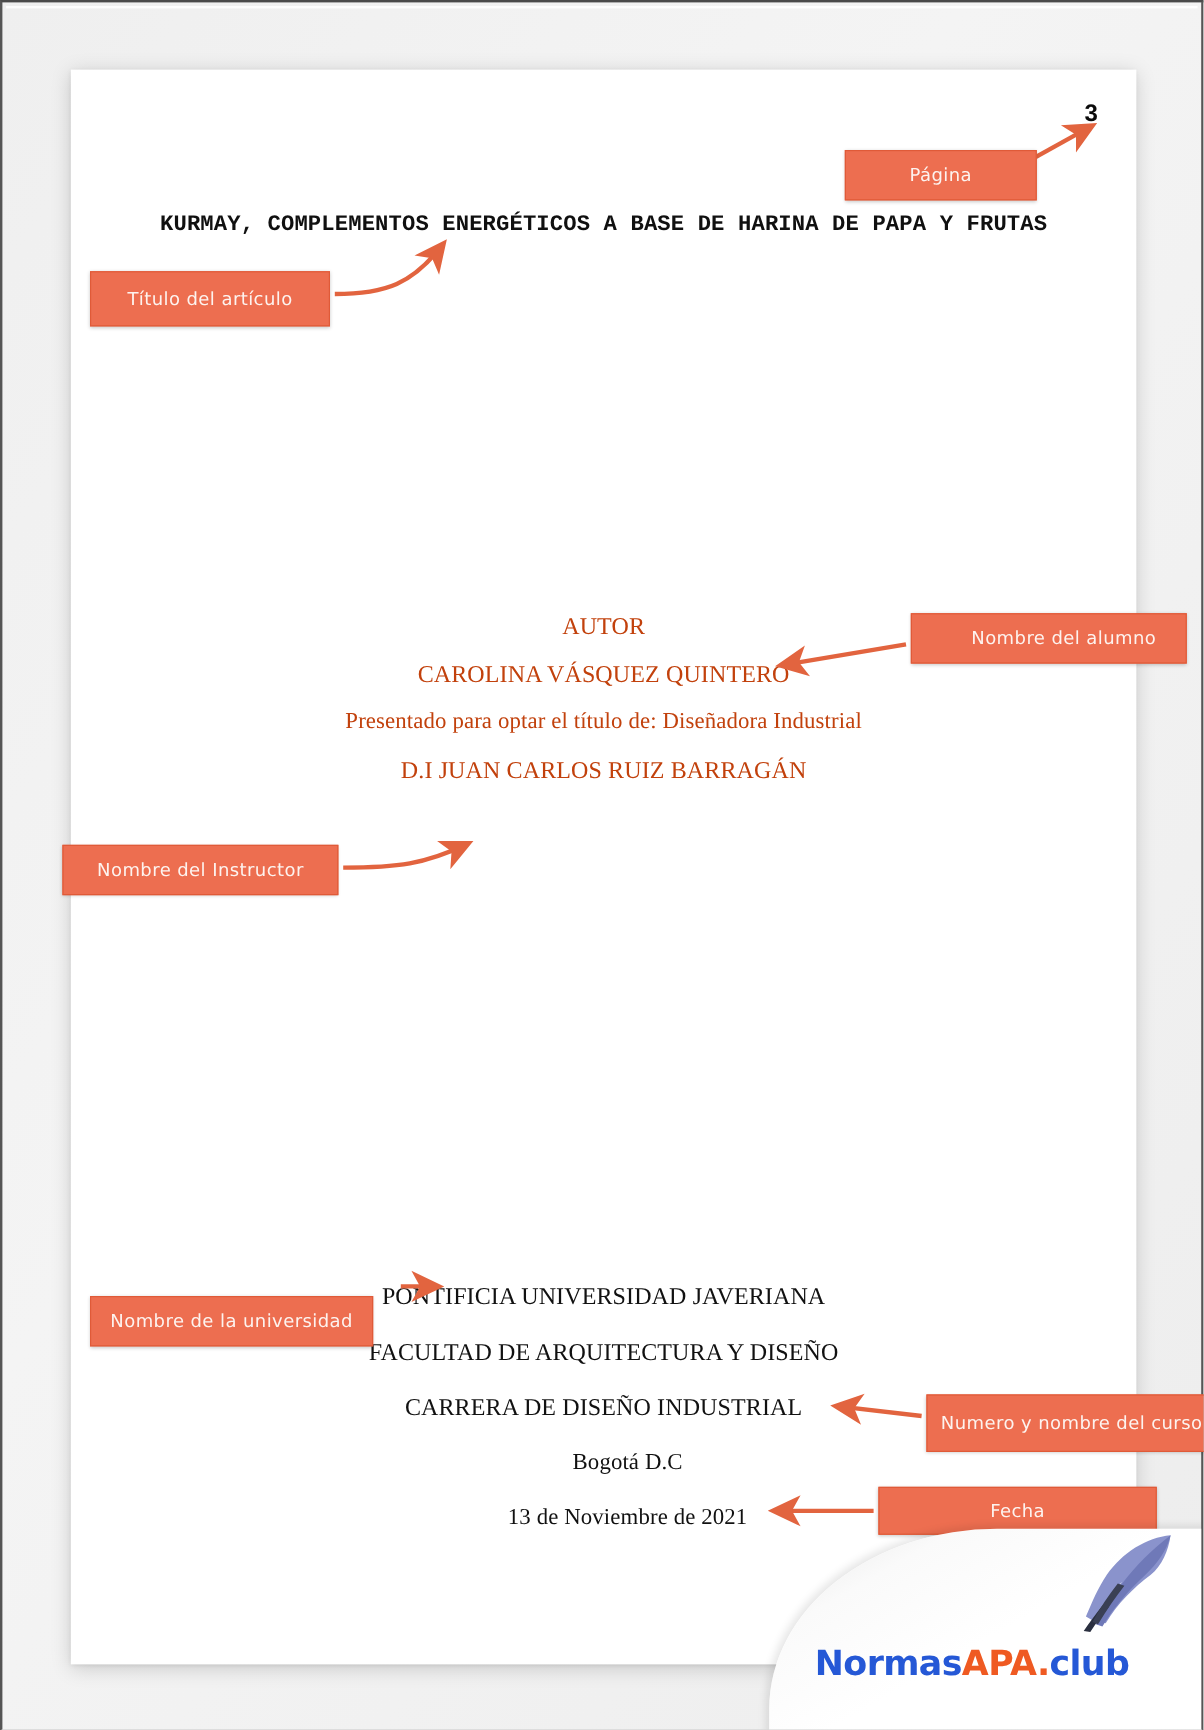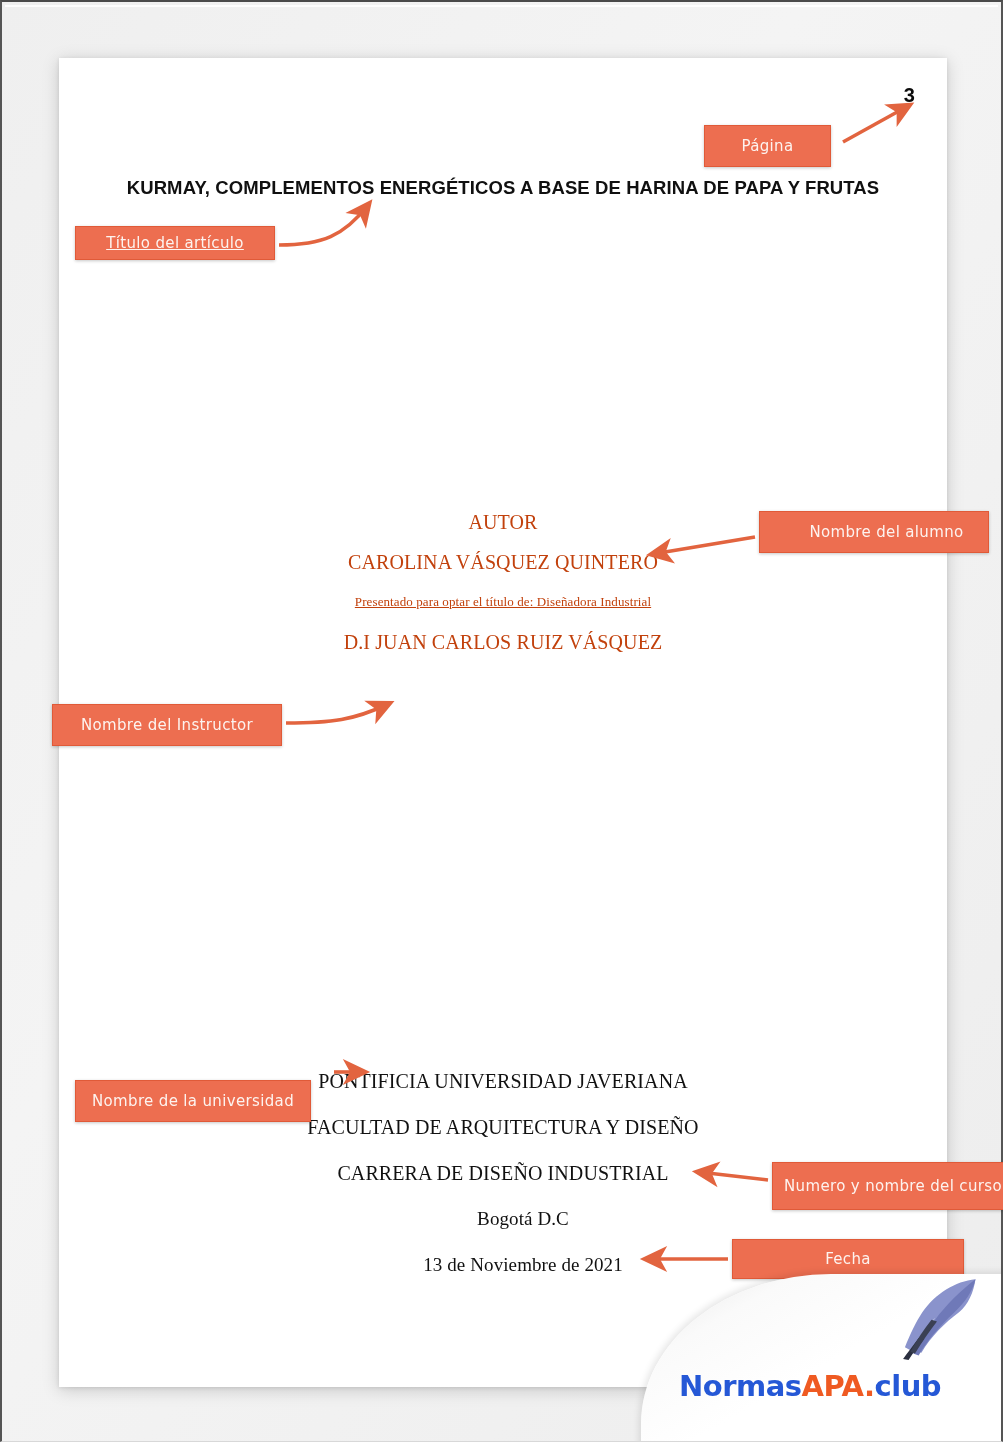--- a/index.html
+++ b/index.html
@@ -59,21 +59,21 @@
     color: #0b0b0b;
     letter-spacing: .2px;
   }
 
   
   #article-title {
     position: absolute;
     left: 0; right: 0;
     top: 118px;
     text-align: center;
-    font-family: Liberation Sans, sans-serif;
+    font-family: Liberation Mono, monospace;
     font-size: 18.5px;
     font-weight: bold;
     color: #101010;
     letter-spacing: .1px;
     padding: 0 48px;
     line-height: 1.3;
   }
 
   
   #author-block {
@@ -84,22 +84,21 @@
   }
   #author-block .doc-line {
     font-family: "Liberation Serif", serif;
     font-size: 20px;
     color: #c2410c;
     line-height: 40px;
     letter-spacing: .1px;
     white-space: nowrap;
   }
   #author-block .doc-line.small {
-    font-size: 13px;
-    text-decoration: underline;
+    font-size: 19px;
   }
 
   
   #university-block {
     position: absolute;
     left: 0; right: 0;
     top: 1000px;
     text-align: center;
   }
   #university-block .doc-line {
@@ -127,22 +126,22 @@
     text-align: center;
     display: flex;
     align-items: center;
     justify-content: center;
     box-shadow: 0 1px 3px rgba(0,0,0,.22);
     line-height: 1.22;
     padding: 4px 10px;
     z-index: 20;
   }
 
-  #callout-pagina       { left: 702px; top: 123px;  width: 127px; height: 42px; }
-  #callout-titulo       { left: 73px;  top: 224px;  width: 200px; height: 34px; text-decoration: underline; }
+  #callout-pagina       { left: 702px; top: 123px;  width: 160px; height: 42px; }
+  #callout-titulo       { left: 73px;  top: 224px;  width: 200px; height: 46px; }
   #callout-alumno       { left: 757px; top: 509px;  width: 230px; height: 42px; padding-left: 35px; }
   #callout-instructor   { left: 50px;  top: 702px;  width: 230px; height: 42px; }
   #callout-universidad  { left: 73px;  top: 1049px; width: 236px; height: 42px; margin-top: 29px; }
   #callout-curso        { left: 770px; top: 1160px; width: 242px; height: 48px; }
   #callout-fecha        { left: 730px; top: 1237px; width: 232px; height: 40px; }
 
   
   #arrows-layer {
     position: absolute;
     left: 0; top: 0;
@@ -198,21 +197,21 @@
   <div id="document-page">
 
     <div id="page-number">3</div>
 
     <div id="article-title">KURMAY, COMPLEMENTOS ENERGÉTICOS A BASE DE HARINA DE PAPA Y FRUTAS</div>
 
     <div id="author-block">
       <div class="doc-line">AUTOR</div>
       <div class="doc-line">CAROLINA VÁSQUEZ QUINTERO</div>
       <div class="doc-line small">Presentado para optar el título de: Diseñadora Industrial</div>
-      <div class="doc-line">D.I JUAN CARLOS RUIZ VÁSQUEZ</div>
+      <div class="doc-line">D.I JUAN CARLOS RUIZ BARRAGÁN</div>
     </div>
 
     <div id="university-block">
       <div class="doc-line">PONTIFICIA UNIVERSIDAD JAVERIANA</div>
       <div class="doc-line">FACULTAD DE ARQUITECTURA Y DISEÑO</div>
       <div class="doc-line">CARRERA DE DISEÑO INDUSTRIAL</div>
       <div class="doc-line small">Bogotá D.C</div>
       <div class="doc-line small">13 de Noviembre de 2021</div>
     </div>
   </div>

